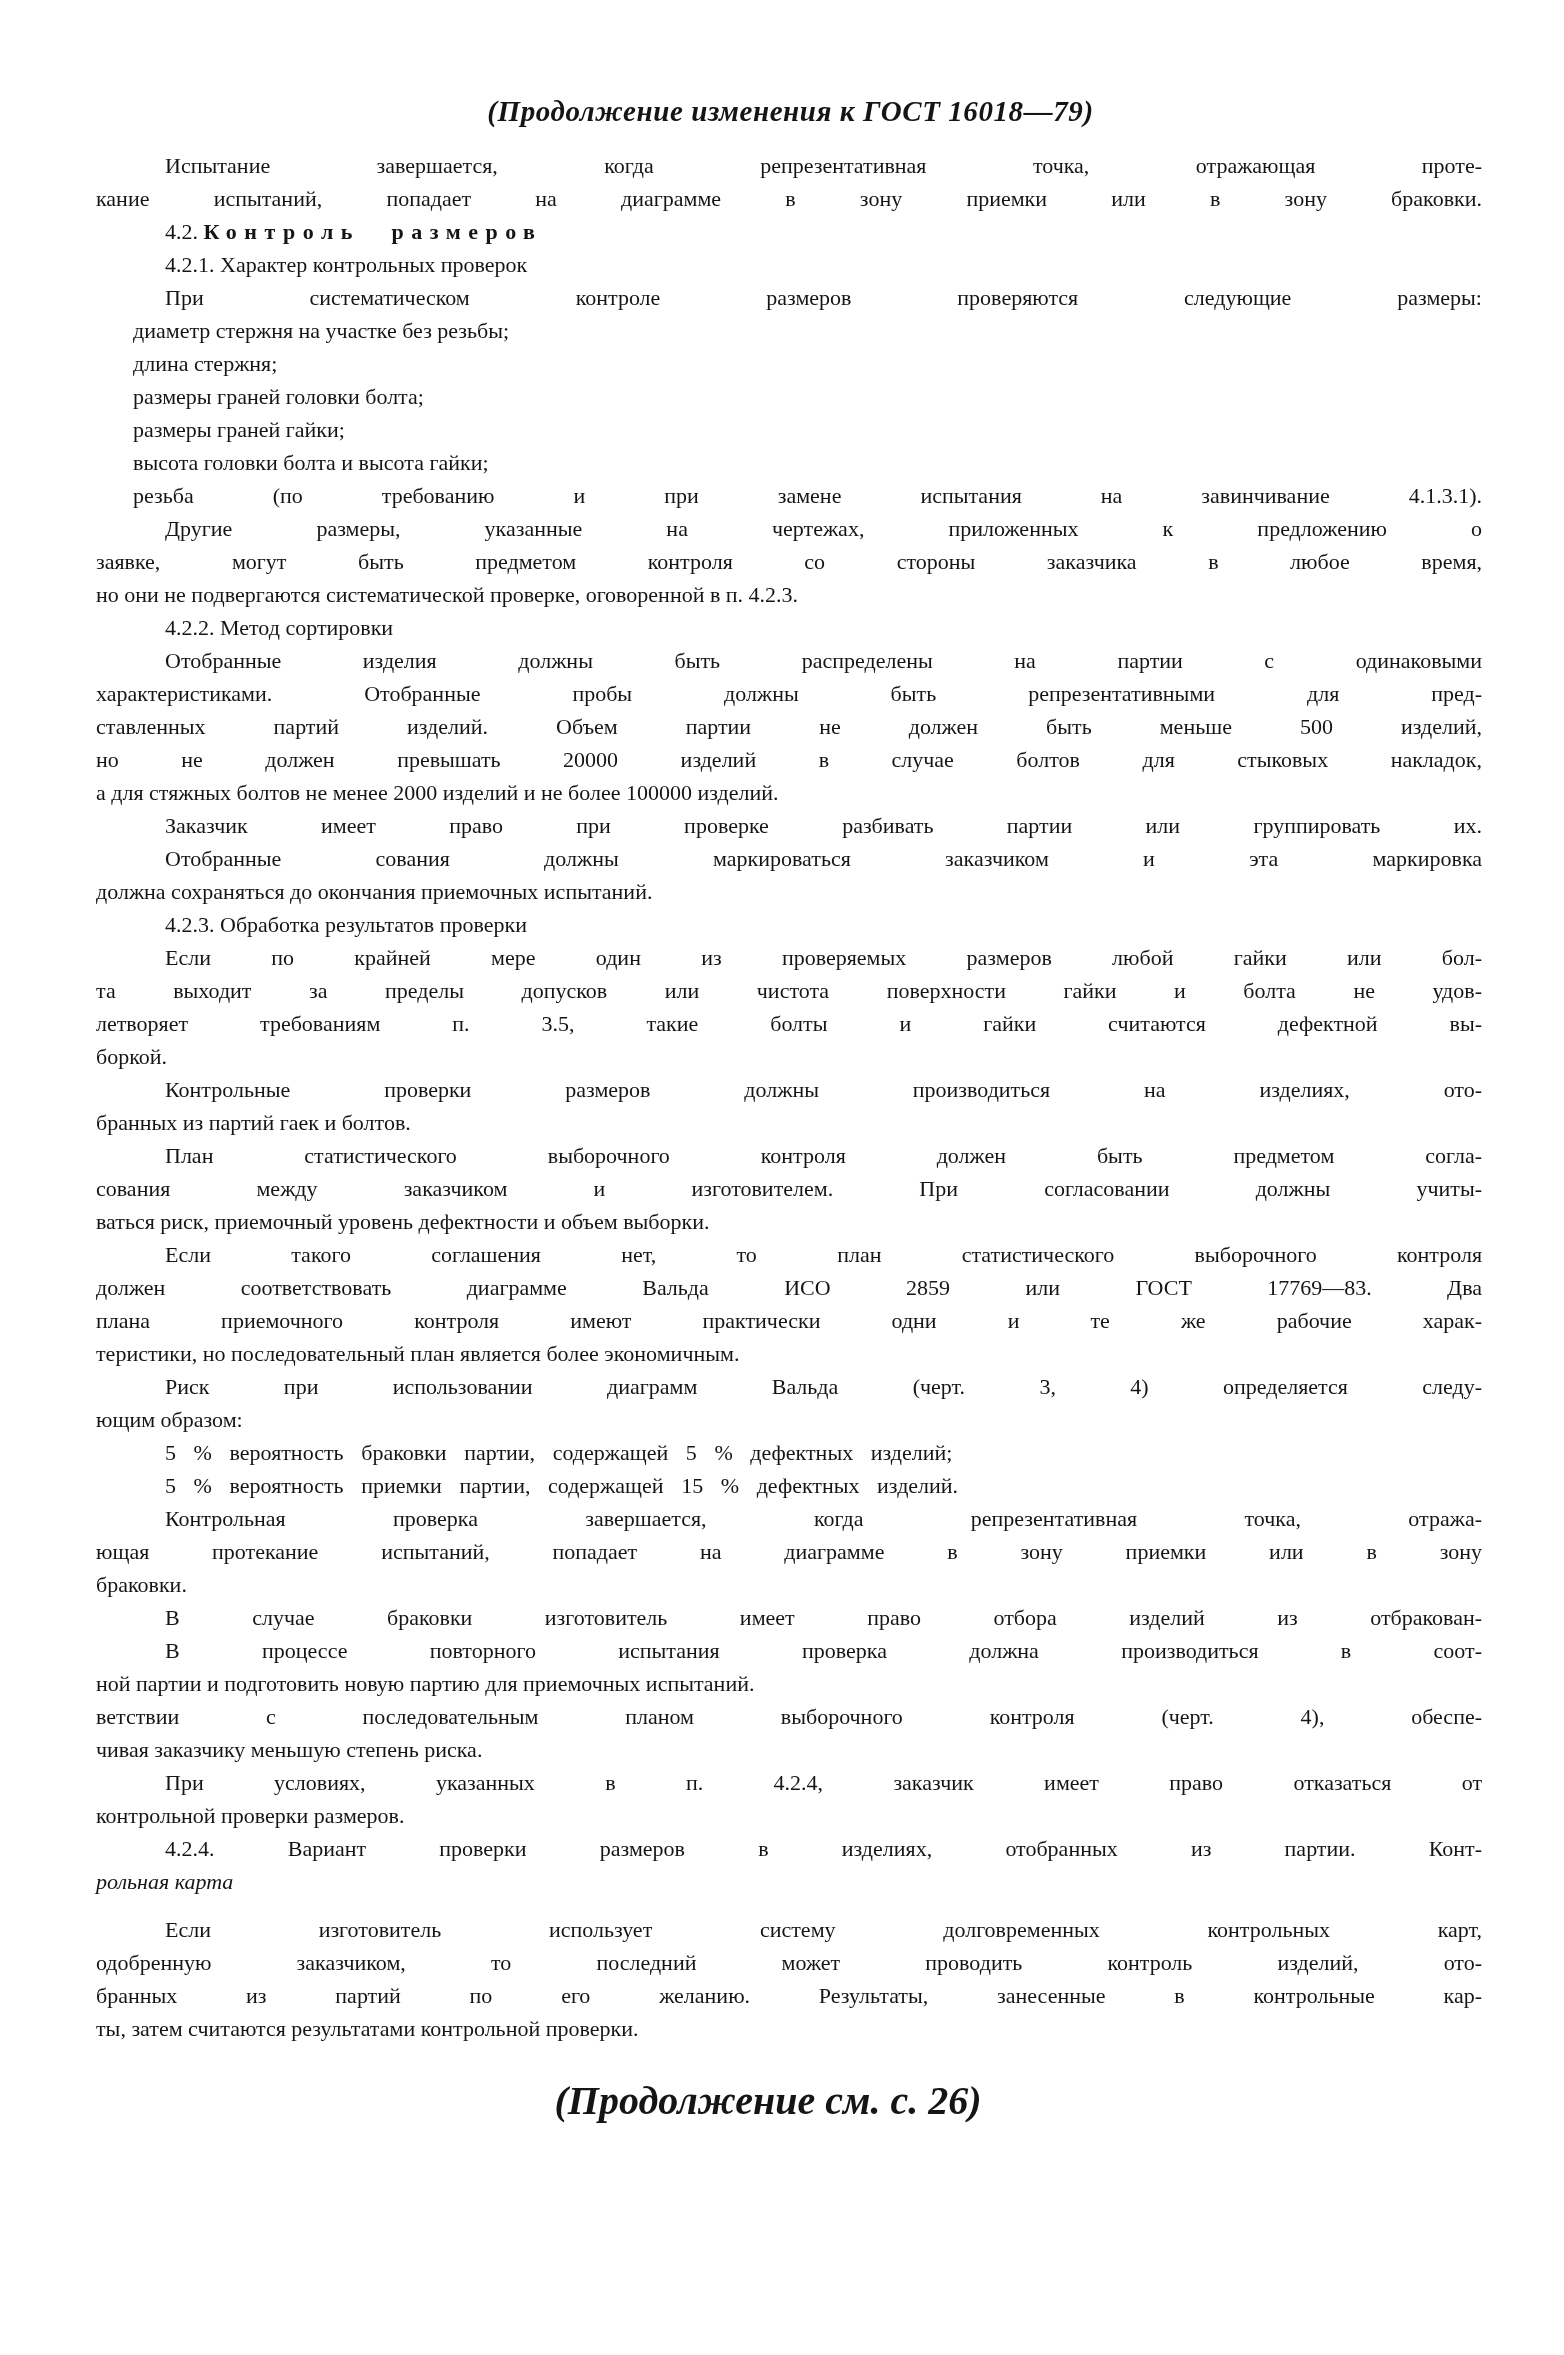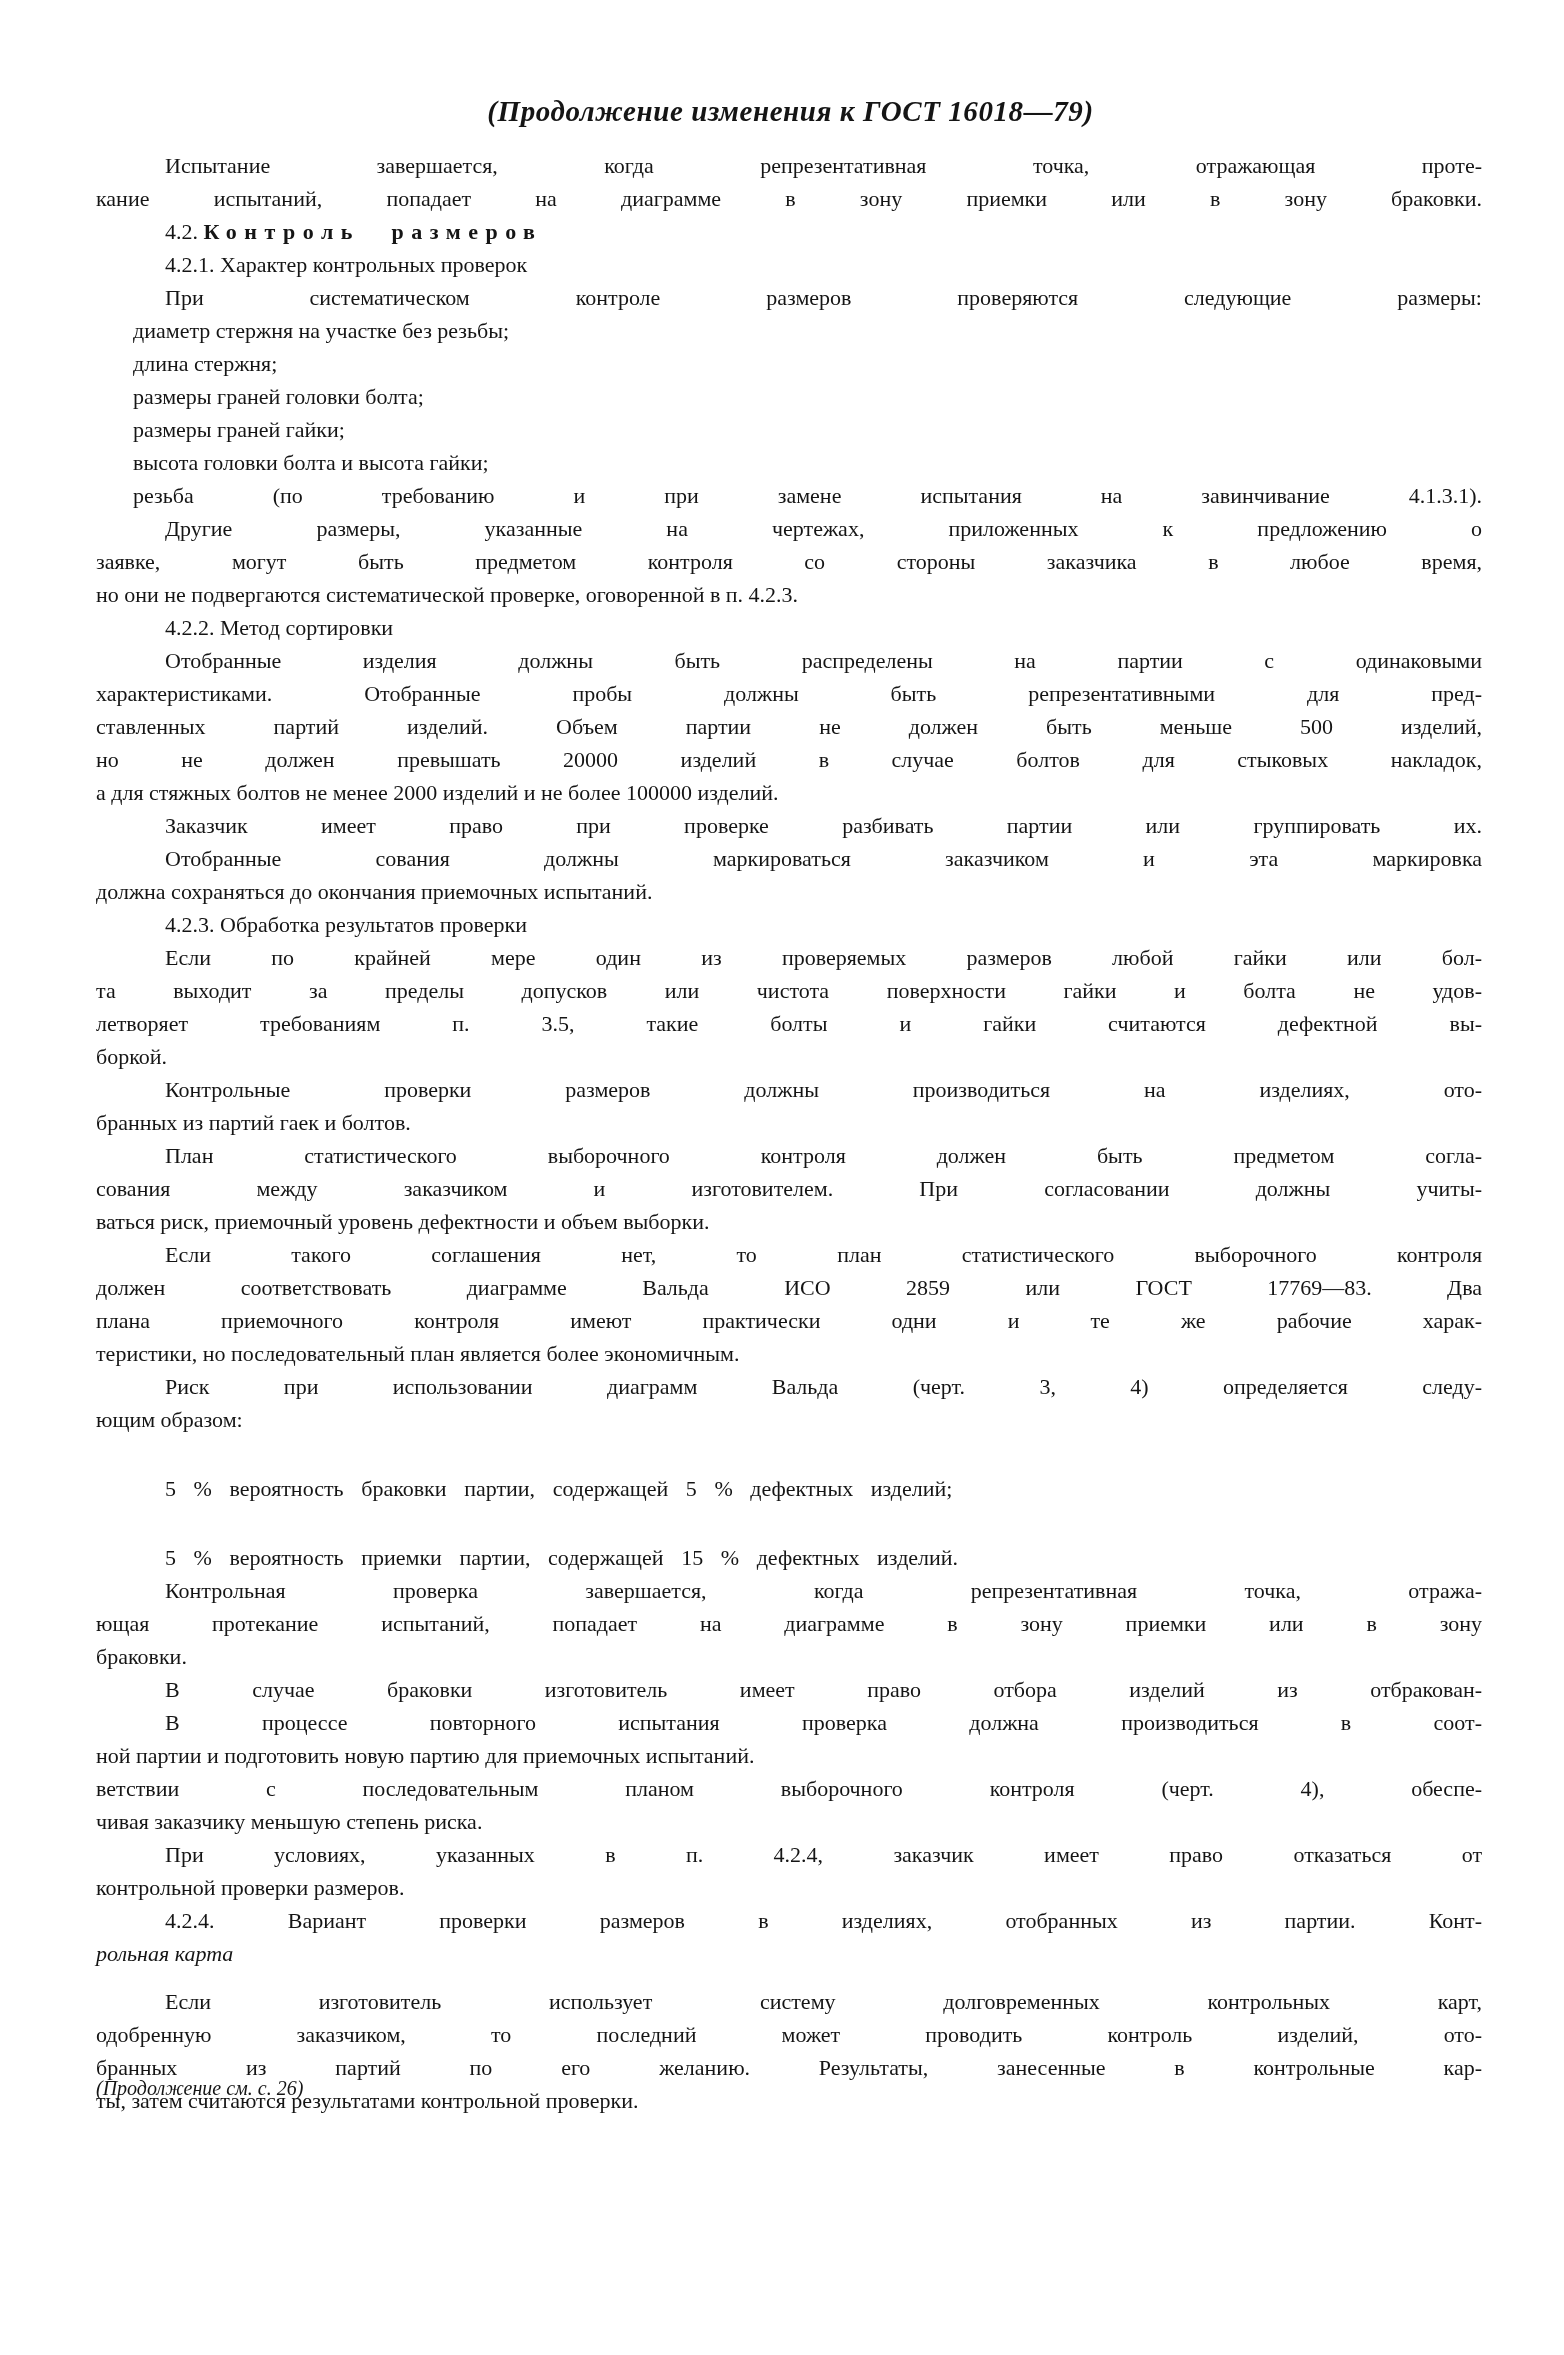--- a/index.html
+++ b/index.html
@@ -37,39 +37,39 @@
     white-space: nowrap;
   }
   .line.j {
     white-space: normal;
     text-align: justify;
     text-align-last: justify;
   }
   .line.ind { padding-left: 69px; }
   .line.li  { padding-left: 37px; }
   .line.it  { font-style: italic; }
-  .line.wide { word-spacing: 0.55em; margin-top: 36px; }
+  .line.wide { word-spacing: 0.55em; }
   .line.gap { height: 15px; }
   .num { font-weight: normal; font-style: normal; }
   .ttl { }
   .sp .ttl {
     font-style: normal;
     font-weight: bold;
     letter-spacing: 0.34em;
     word-spacing: 0.85em;
   }
   .footer {
     position: absolute;
     left: 96px;
     top: 2077px;
     width: 1344px;
-    text-align: left;
-    font-size: 20px;
+    text-align: center;
+    font-size: 40px;
     font-style: italic;
-    font-weight: normal;
+    font-weight: bold;
     white-space: nowrap;
   }
 </style>
 </head>
 <body>
 
 <div class="page">
   <div class="header">(Продолжение изменения к ГОСТ 16018—79)</div>
 
   <div class="content">

